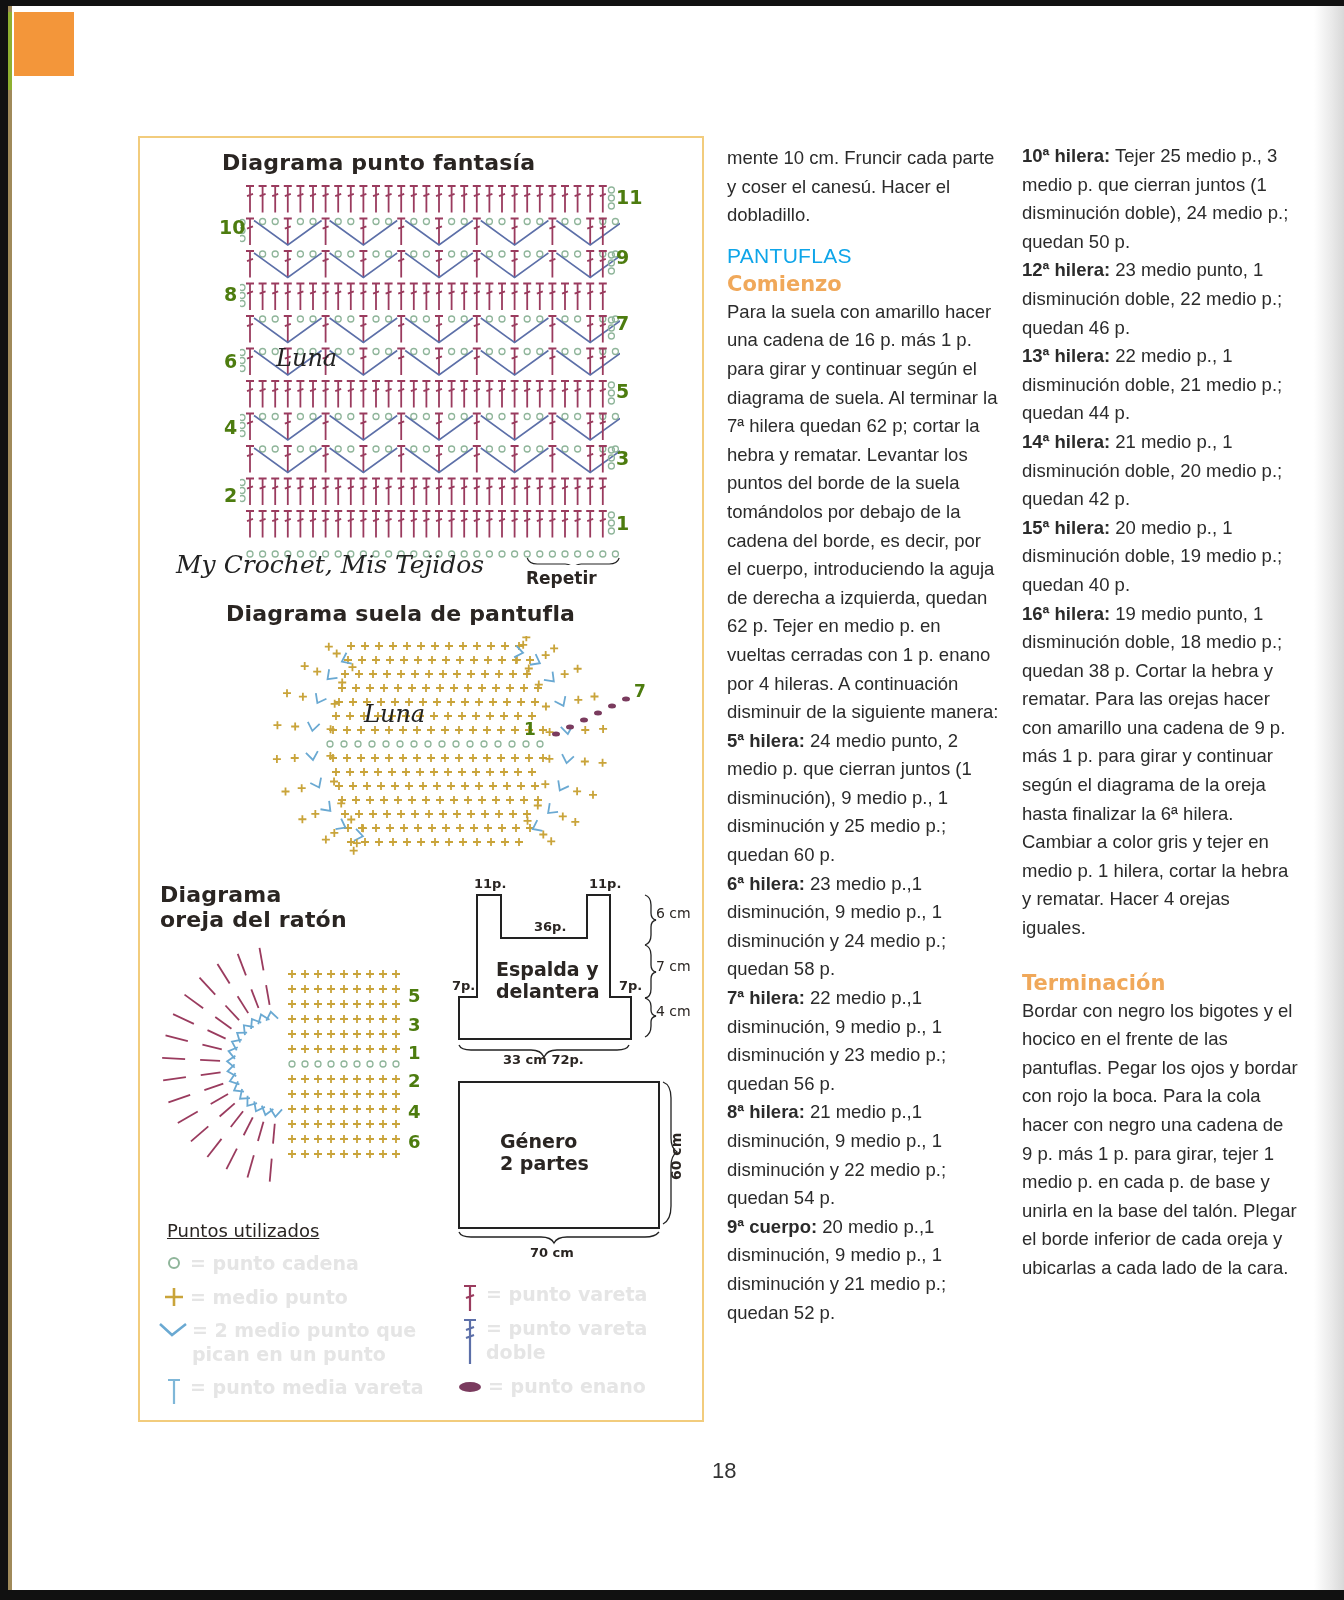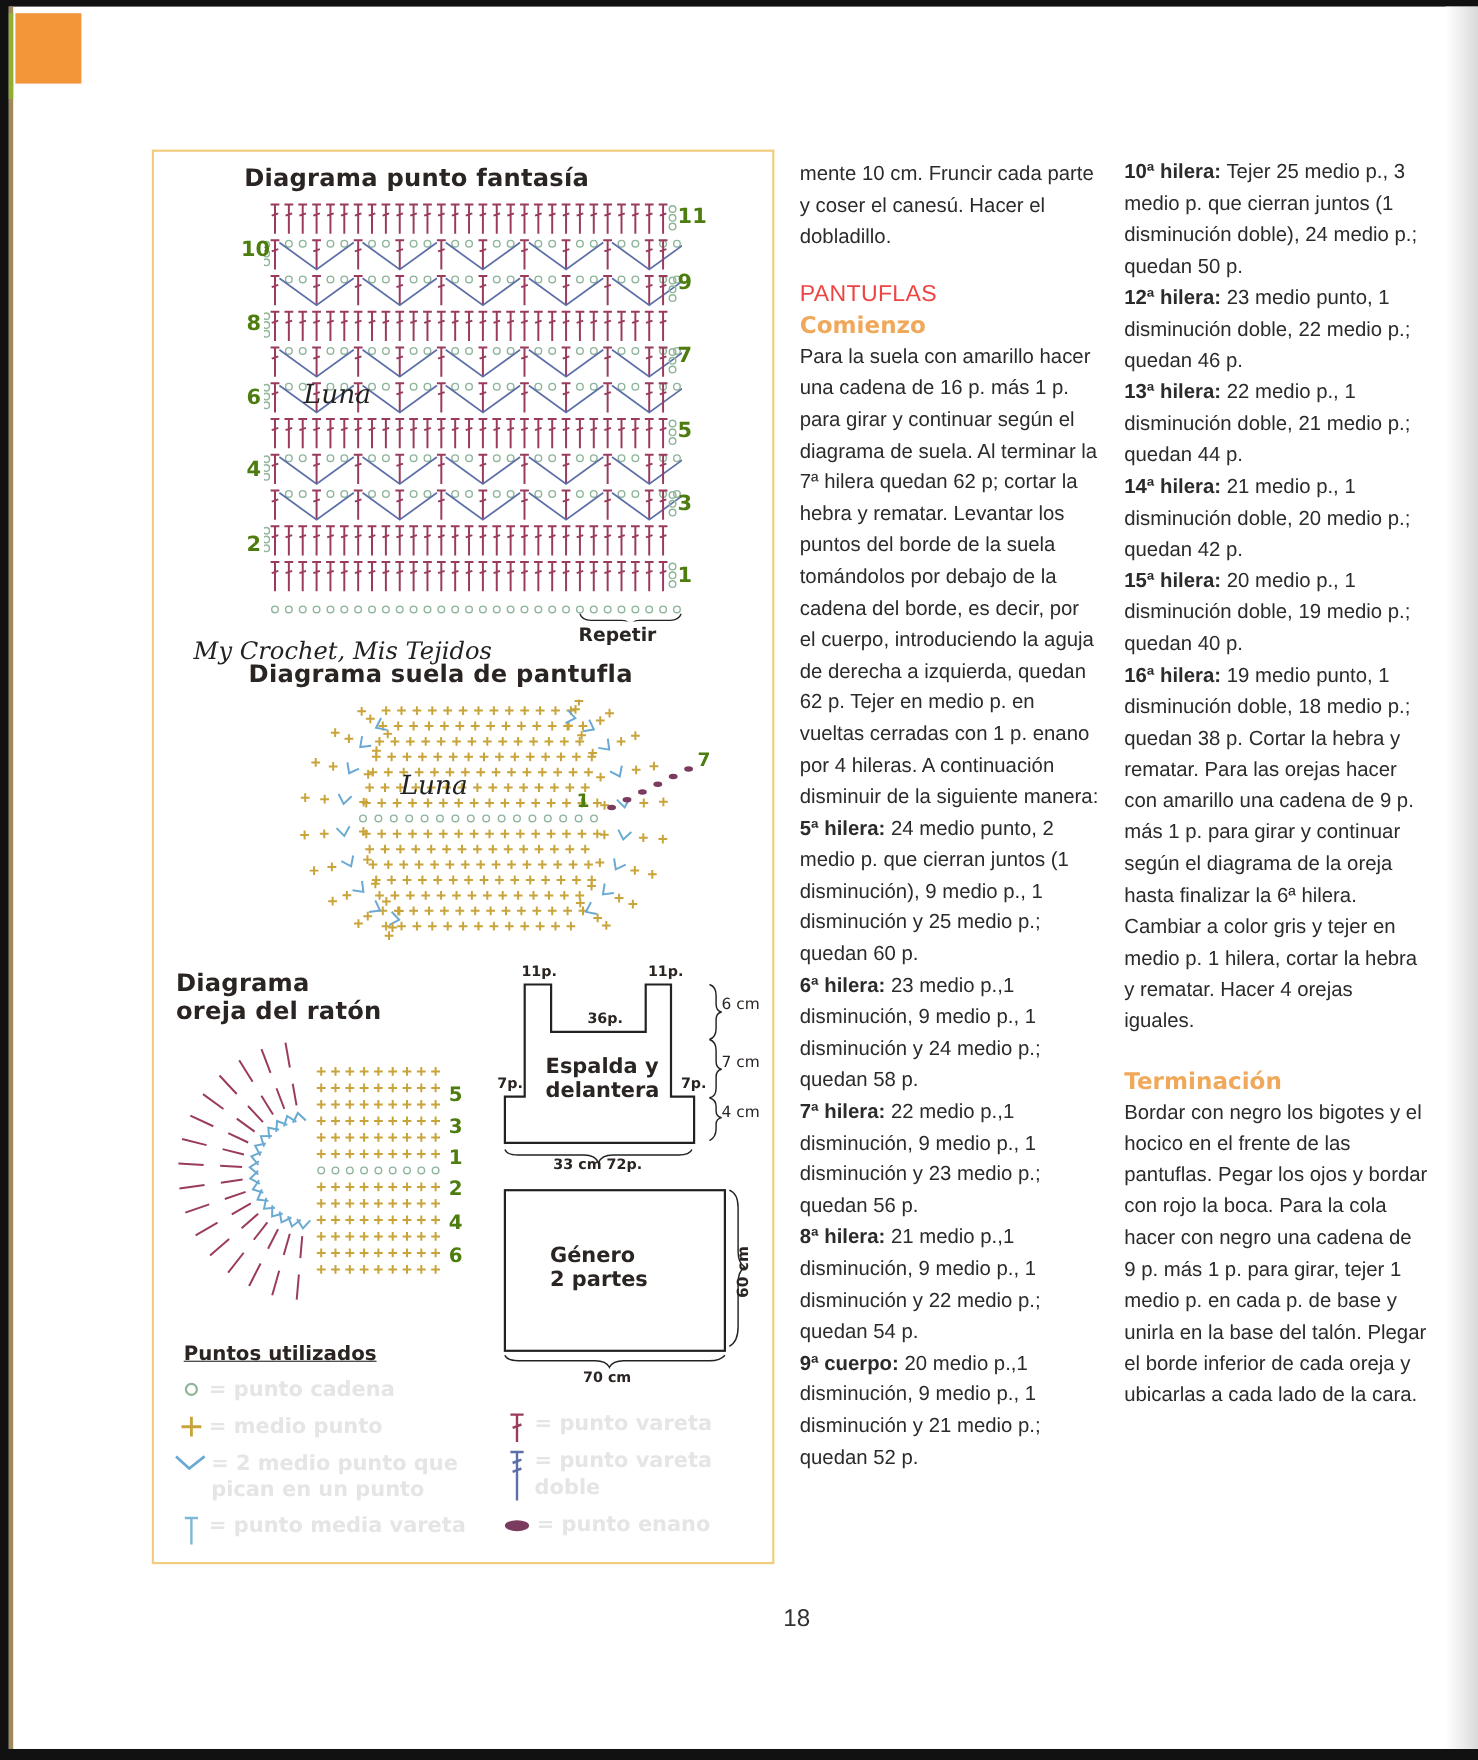--- a/index.html
+++ b/index.html
@@ -10,28 +10,28 @@
   .page-edge-right{position:absolute;right:0;top:0;width:30px;height:100%;background:linear-gradient(to right,#fff,#e9e9e9 60%,#d8d8d8);}
   .orange-tab{position:absolute;left:6px;top:6px;width:60px;height:64px;background:#f3963a;}
   .bottom-bar{position:absolute;left:0;bottom:0;width:1344px;height:10px;background:#111;}
 
   .diagram-panel{position:absolute;left:138px;top:136px;width:566px;height:1286px;border:2px solid #f2cc7d;box-sizing:border-box;background:#fff;}
   .panel-title{position:absolute;font-family:"DejaVu Sans",sans-serif;font-weight:bold;color:#2a2522;font-size:22px;letter-spacing:0.2px;}
   .row-num{position:absolute;font-family:"DejaVu Sans",sans-serif;font-weight:bold;font-size:19px;color:#4d7c0f;}
   .watermark{position:absolute;font-family:"DejaVu Serif",serif;font-style:italic;color:#222;}
   .small-label{position:absolute;font-family:"DejaVu Sans",sans-serif;font-weight:bold;font-size:13px;color:#2a2522;}
   .mid-label{position:absolute;font-family:"DejaVu Sans",sans-serif;font-weight:bold;font-size:19px;color:#2a2522;line-height:22px;}
-  .legend-title{position:absolute;font-family:"DejaVu Sans",sans-serif;font-weight:bold;font-size:18px;color:#2a2522;text-decoration:underline;text-align:right;}
+  .legend-title{position:absolute;font-family:"DejaVu Sans",sans-serif;font-weight:normal;font-size:18px;color:#2a2522;text-decoration:underline;text-align:right;}
   .legend-row{position:absolute;font-family:"DejaVu Sans",sans-serif;font-weight:bold;font-size:19px;color:#e5e5e5;line-height:24px;display:flex;align-items:flex-start;}
   .legend-row .sym{display:inline-block;width:24px;text-align:center;margin-right:4px;}
 
   .col{position:absolute;font-size:18.5px;line-height:28.6px;color:#2b2b2b;}
   .col p{margin:0;}
   .col b{color:#2b2b2b;}
-  .col .sec-light{color:#ef4444;font-size:21px;margin-top:24px;letter-spacing:0.3px;line-height:28px;}
+  .col .sec-light{color:#0ea5e9;font-size:21px;margin-top:12px;letter-spacing:0.3px;line-height:28px;}
   .col .sec-bold{color:#f0a85a;font-weight:bold;font-size:21px;font-family:"DejaVu Sans",sans-serif;line-height:28px;}
   .page-number{position:absolute;left:712px;top:1458px;font-size:22px;color:#333;}
 </style>
 </head>
 <body>
 
 <div class="page">
   <div class="page-edge-left"></div>
   <div class="page-edge-green"></div>
   <div class="page-edge-right"></div>
@@ -473,21 +473,21 @@
 <div class="row-num" style="left:224px;top:350px;">6</div>
 <div class="row-num" style="left:224px;top:416px;">4</div>
 <div class="row-num" style="left:224px;top:484px;">2</div>
 <div class="row-num" style="left:616px;top:186px;">11</div>
 <div class="row-num" style="left:616px;top:246px;">9</div>
 <div class="row-num" style="left:616px;top:312px;">7</div>
 <div class="row-num" style="left:616px;top:380px;">5</div>
 <div class="row-num" style="left:616px;top:447px;">3</div>
 <div class="row-num" style="left:616px;top:512px;">1</div>
 <div class="watermark" style="left:276px;top:344px;font-size:24px;">Luna</div>
-<div class="watermark" style="left:176px;top:580px;font-size:22px;">My Crochet, Mis Tejidos</div>
+<div class="watermark" style="left:176px;top:550px;font-size:25px;">My Crochet, Mis Tejidos</div>
 <div class="small-label" style="left:526px;top:568px;font-size:17px;">Repetir</div>
 
 <div class="panel-title" style="left:226px;top:601px;">Diagrama suela de pantufla</div>
 <svg id="suela-svg" style="position:absolute;left:220px;top:636px;" width="440" height="224">
     <path d="M127 10 H135 M131 6 V14" stroke="#c9a43a" stroke-width="1.8"></path>
     <path d="M141 10 H149 M145 6 V14" stroke="#c9a43a" stroke-width="1.8"></path>
     <path d="M155 10 H163 M159 6 V14" stroke="#c9a43a" stroke-width="1.8"></path>
     <path d="M169 10 H177 M173 6 V14" stroke="#c9a43a" stroke-width="1.8"></path>
     <path d="M183 10 H191 M187 6 V14" stroke="#c9a43a" stroke-width="1.8"></path>
     <path d="M197 10 H205 M201 6 V14" stroke="#c9a43a" stroke-width="1.8"></path>

